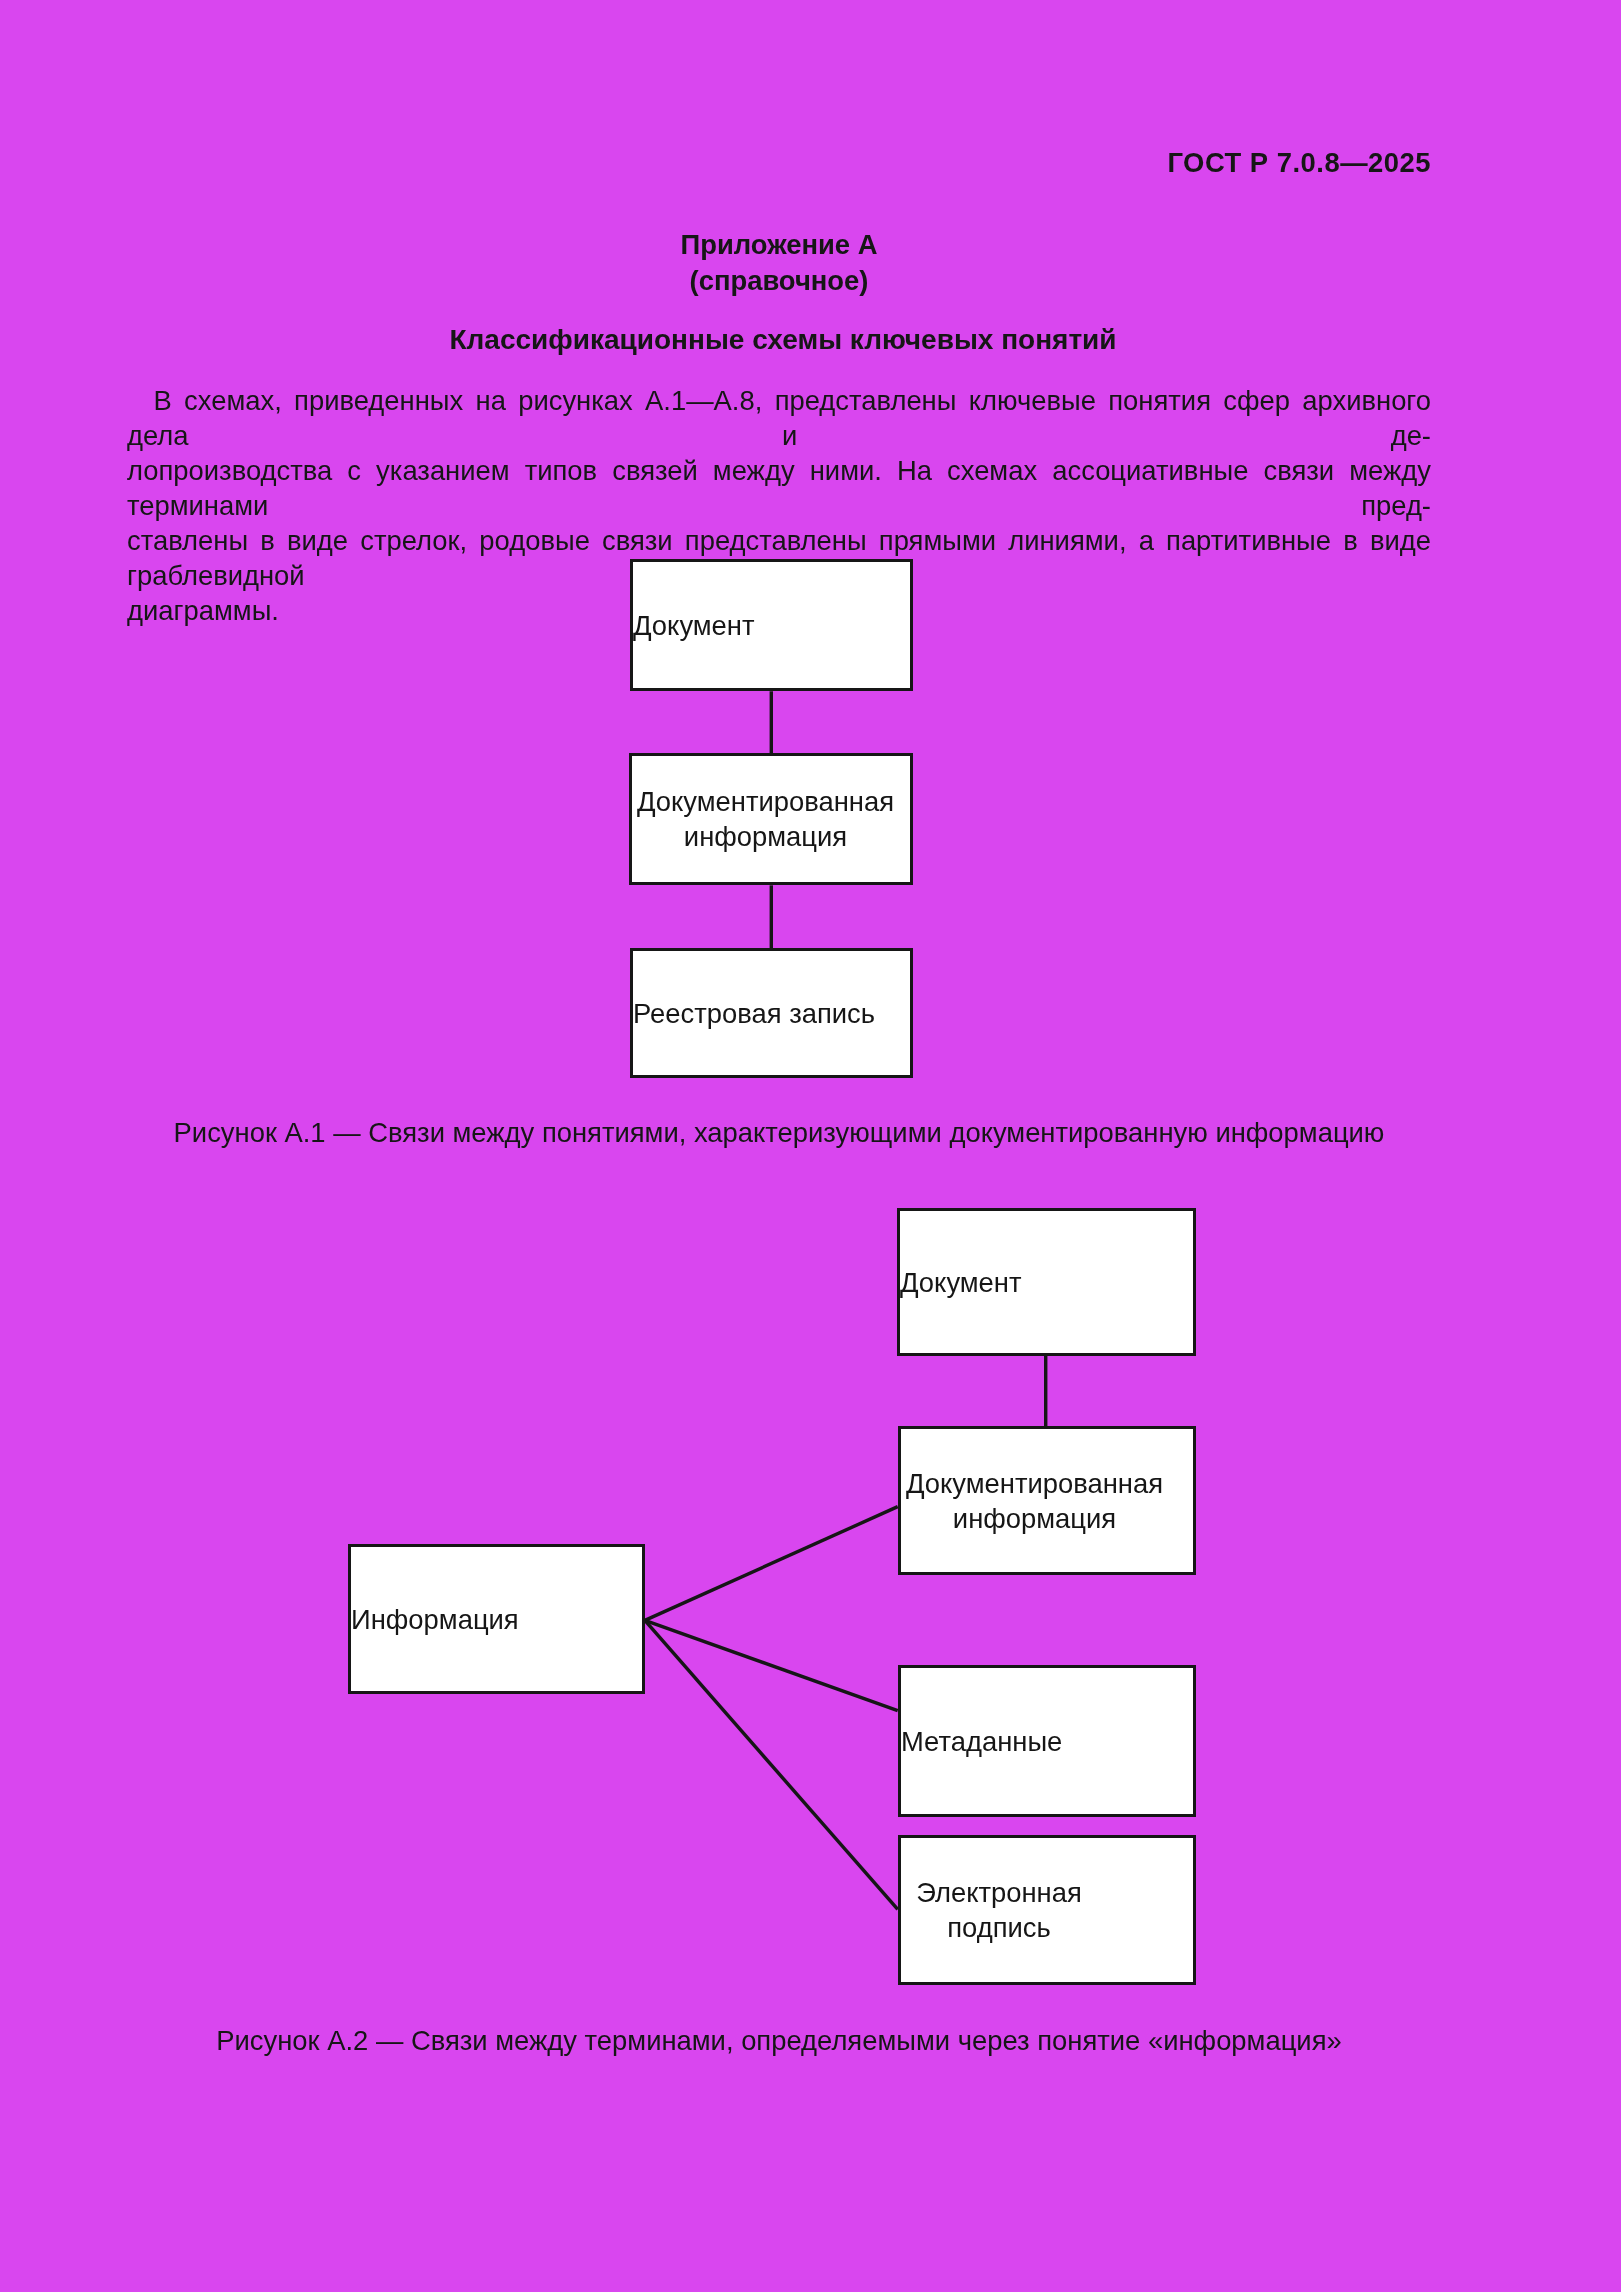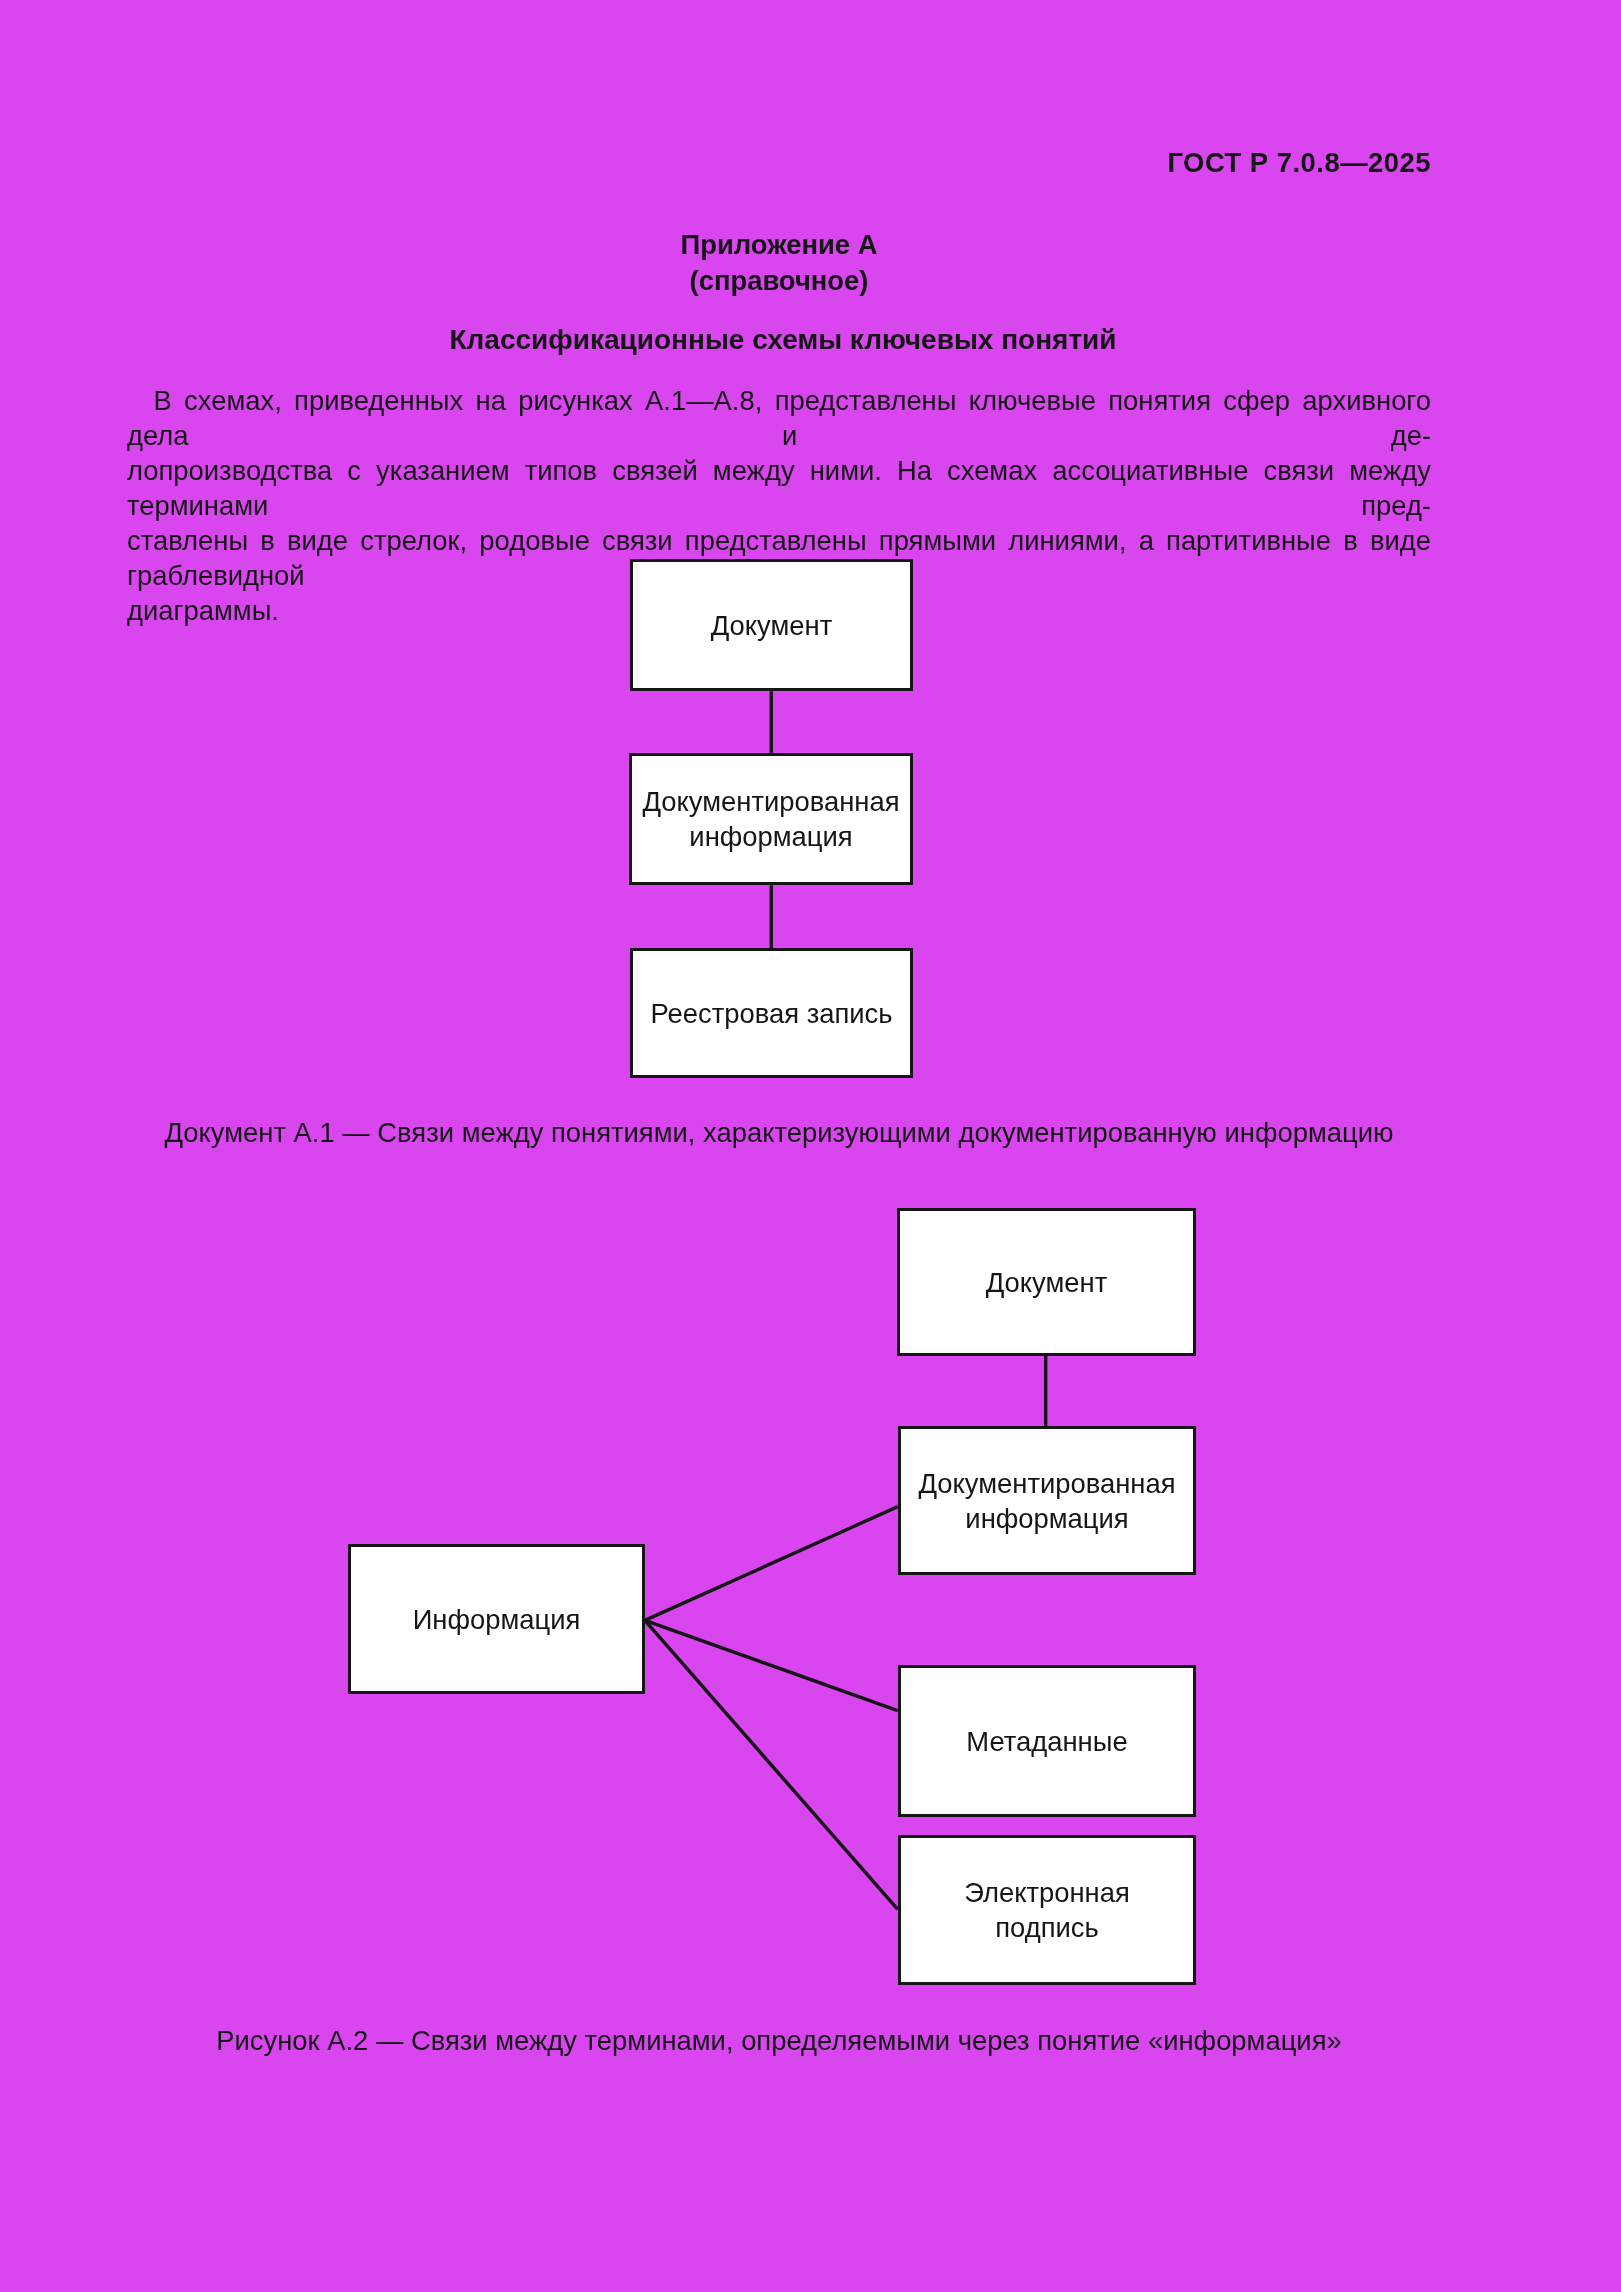--- a/index.html
+++ b/index.html
@@ -65,21 +65,21 @@
     text-align: left;
     text-align-last: left;
   }
   .dbox {
     position: absolute;
     box-sizing: border-box;
     border: 3.9px solid #161616;
     background: #ffffff;
     display: flex;
     align-items: center;
-    justify-content: center;
+    justify-content: flex-start;
     text-align: center;
     font-size: 27.4px;
     line-height: 35px;
   }
   .dbox .lbl { display: inline-block; }
   .dbox.w272 .lbl { max-width: 267px; }
   .dbox.w200 .lbl { max-width: 196px; }
   .connectors {
     position: absolute;
     left: 0;
@@ -137,21 +137,21 @@
   <div class="dbox" style="left:630px; top:559px; width:283px; height:132px;">
     <span class="lbl">Документ</span>
   </div>
   <div class="dbox w272" style="left:629px; top:753px; width:284px; height:132px;">
     <span class="lbl">Документированная информация</span>
   </div>
   <div class="dbox" style="left:630px; top:948px; width:283px; height:130px;">
     <span class="lbl">Реестровая запись</span>
   </div>
 
-  <div class="fig-caption c1">Документ А.1 — Связи между понятиями, характеризующими документированную информацию</div>
+  <div class="fig-caption c1">Рисунок А.1 — Связи между понятиями, характеризующими документированную информацию</div>
 
   <div class="dbox" style="left:897px; top:1208px; width:299px; height:148px;">
     <span class="lbl">Документ</span>
   </div>
   <div class="dbox w272" style="left:898px; top:1426px; width:298px; height:149px;">
     <span class="lbl">Документированная информация</span>
   </div>
   <div class="dbox" style="left:348px; top:1544px; width:297px; height:150px;">
     <span class="lbl">Информация</span>
   </div>

